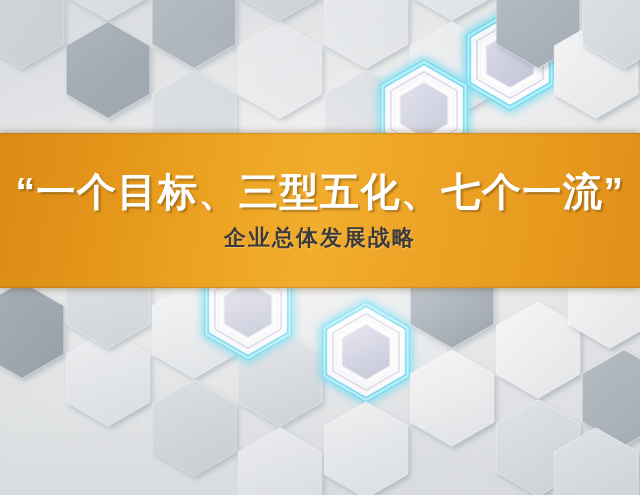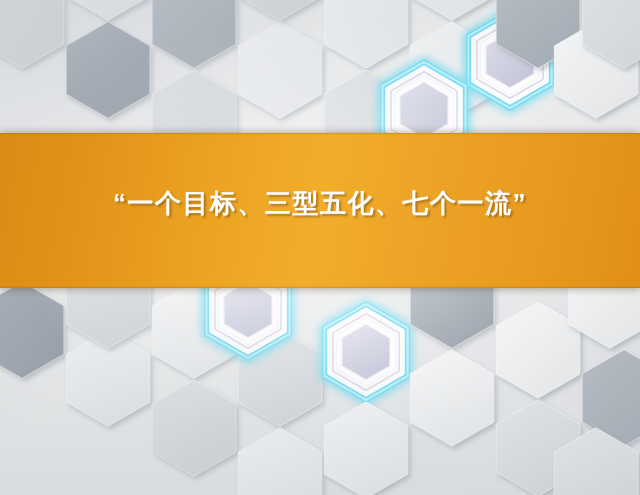--- a/index.html
+++ b/index.html
@@ -58,21 +58,21 @@
     position: absolute;
     inset: 0;
     display: flex;
     flex-direction: column;
     align-items: center;
     justify-content: center;
   }
 
   #banner-title {
     color: #ffffff;
-    font-size: 26px;
+    font-size: 39px;
     font-weight: bold;
     letter-spacing: 1.5px;
     line-height: 1;
     white-space: nowrap;
     text-shadow: 2px 2px 2px rgba(120,78,12,0.55), 0 1px 0 rgba(255,255,255,0.25);
     margin-bottom: 16px;
   }
 
   #banner-subtitle {
     color: #3b3b3b;
@@ -213,19 +213,20 @@
         <polygon points="624.00,349.74 665.80,373.87 665.80,422.13 624.00,446.26 582.20,422.13 582.20,373.87" fill="url(#gDark)" stroke="rgba(255,255,255,0.55)" stroke-width="0.8" filter="url(#fSoft)"></polygon>
         <polygon points="596.00,427.74 637.80,451.87 637.80,500.13 596.00,524.26 554.20,500.13 554.20,451.87" fill="url(#gMid)" stroke="rgba(255,255,255,0.55)" stroke-width="0.8" filter="url(#fSoft)"></polygon>
       </g>
   </svg>
 
   <div id="bg-vignette"></div>
 
   <div id="banner">
     <div id="banner-inner">
       <div id="banner-title">“一个目标、三型五化、七个一流”</div>
+      <div id="banner-subtitle">企业总体发展战略</div>
     </div>
   </div>
 
   <div class="band-edge" id="band-edge-top"></div>
   <div class="band-edge" id="band-edge-bottom"></div>
 
 </div>
 
 </body></html>

